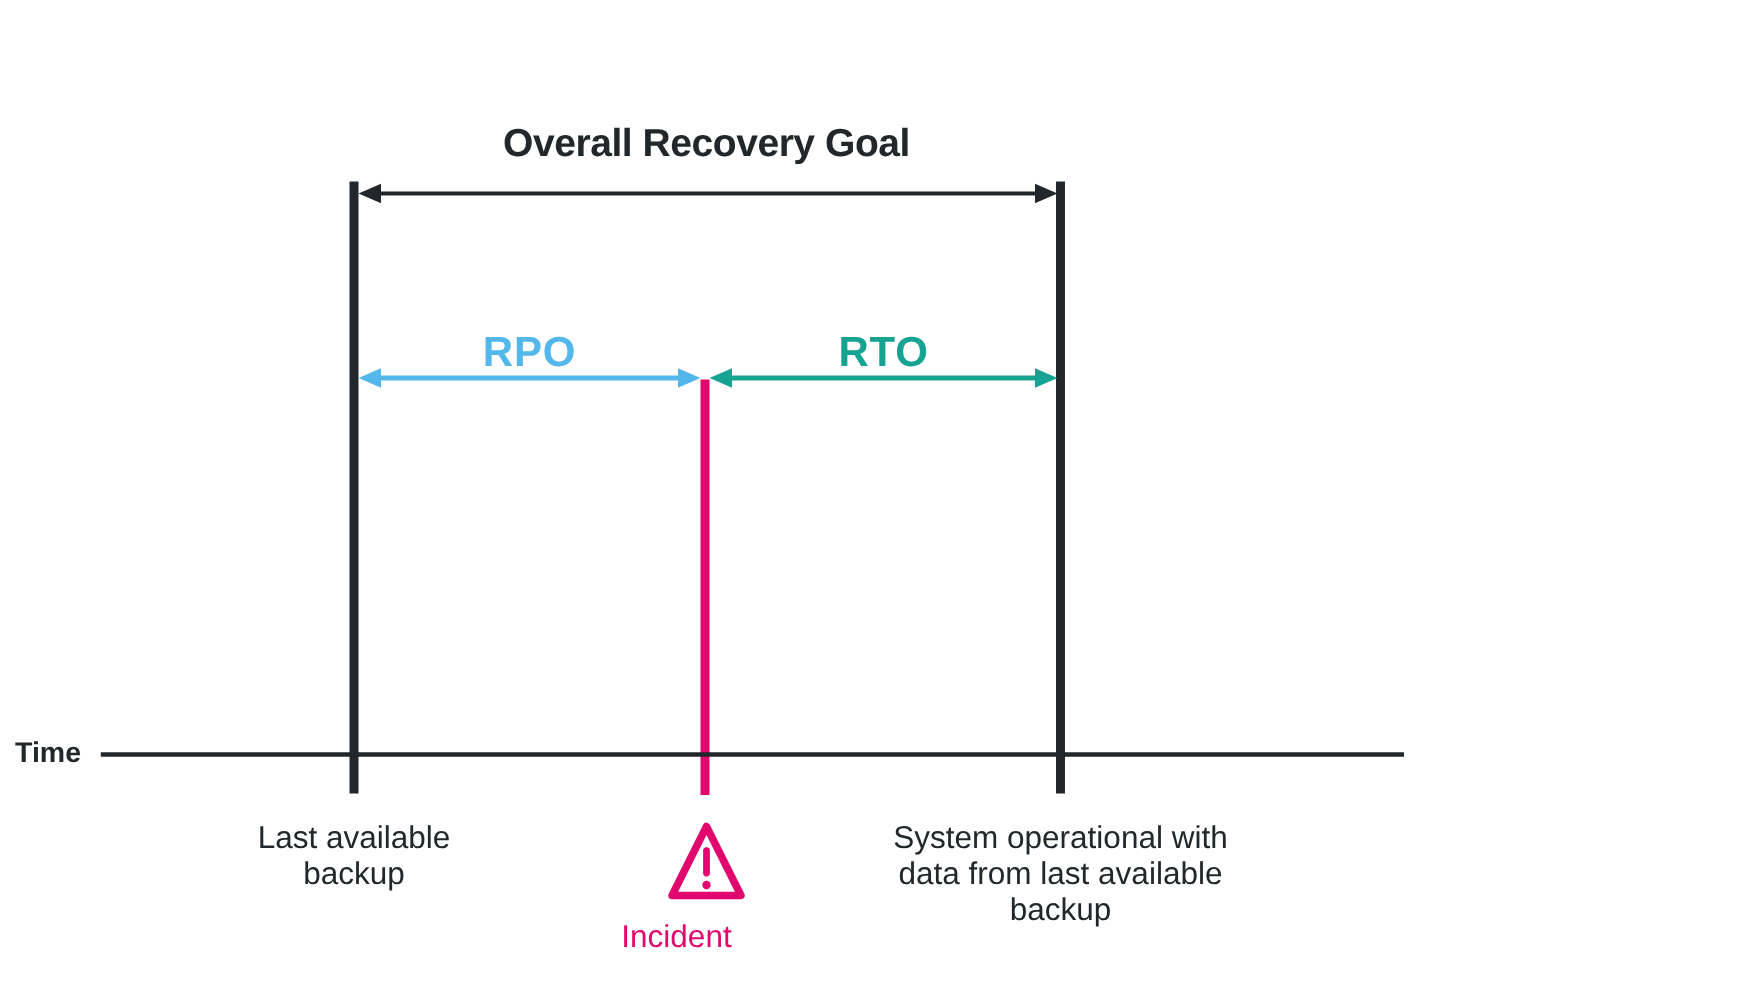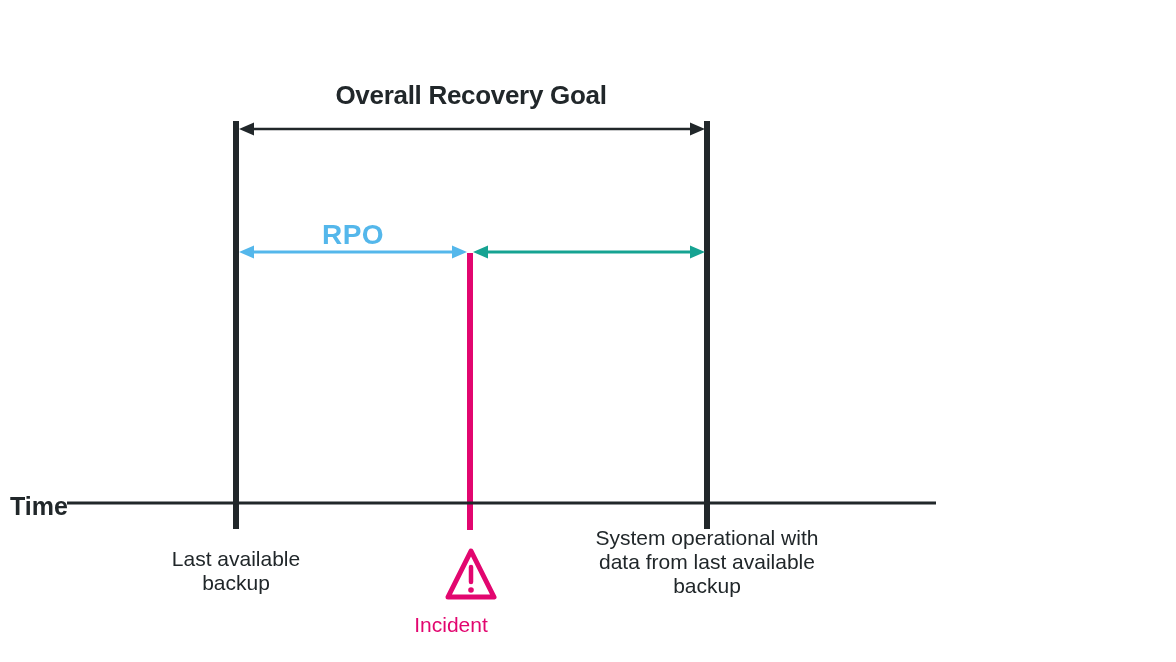--- a/index.html
+++ b/index.html
@@ -45,33 +45,33 @@
     font-size: 28px;
     font-weight: bold;
     letter-spacing: 0.5px;
     margin-top: 12px;
   }
   .seg-label.rpo { left: 253px; top: 207px; color: var(--rpo-blue, #54B7EB); }
   .seg-label.rto { left: 489px; top: 207px; color: var(--rto-teal, #16A392); }
 
   .time-label {
     left: 10px; top: 492px;
-    font-size: 25px;
+    font-size: 19px;
     font-weight: bold;
     color: var(--text-dark, #21272A);
   }
 
   .caption {
     font-size: 21px;
     line-height: 24px;
     text-align: center;
     color: var(--text-dark, #21272A);
   }
   .caption.left-caption  { left: 136px; top: 547px; width: 200px; }
-  .caption.right-caption { left: 582px; top: 526px; width: 250px; }
+  .caption.right-caption { left: 582px; top: 547px; width: 250px; }
   .caption.incident-caption {
     left: 376px; top: 613px; width: 150px;
     color: var(--incident-magenta, #E2066F);
   }
 
   svg { display: block; }
   .stroke-dark    { stroke: var(--line-dark, #21272A); }
   .fill-dark      { fill:   var(--line-dark, #21272A); }
   .stroke-blue    { stroke: var(--rpo-blue, #54B7EB); }
   .fill-blue      { fill:   var(--rpo-blue, #54B7EB); }
@@ -90,20 +90,21 @@
   <svg class="abs" style="left:239px; top:121px;" width="466" height="16" viewBox="0 0 466 16">
     <line class="stroke-dark" x1="10" y1="8" x2="456" y2="8" stroke-width="2.6"></line>
     <polygon class="fill-dark" points="0,8 15,1.5 15,14.5"></polygon>
     <polygon class="fill-dark" points="466,8 451,1.5 451,14.5"></polygon>
   </svg>
 
   <div class="abs vline left"></div>
   <div class="abs vline right"></div>
 
   <div class="abs seg-label rpo">RPO</div>
+  <div class="abs seg-label rto">RTO</div>
 
   <svg class="abs" style="left:239px; top:244px;" width="228" height="16" viewBox="0 0 228 16">
     <line class="stroke-blue" x1="10" y1="8" x2="218" y2="8" stroke-width="3.2"></line>
     <polygon class="fill-blue" points="0,8 15,1.5 15,14.5"></polygon>
     <polygon class="fill-blue" points="228,8 213,1.5 213,14.5"></polygon>
   </svg>
 
   <svg class="abs" style="left:473px; top:244px;" width="232" height="16" viewBox="0 0 232 16">
     <line class="stroke-teal" x1="10" y1="8" x2="222" y2="8" stroke-width="3.2"></line>
     <polygon class="fill-teal" points="0,8 15,1.5 15,14.5"></polygon>

